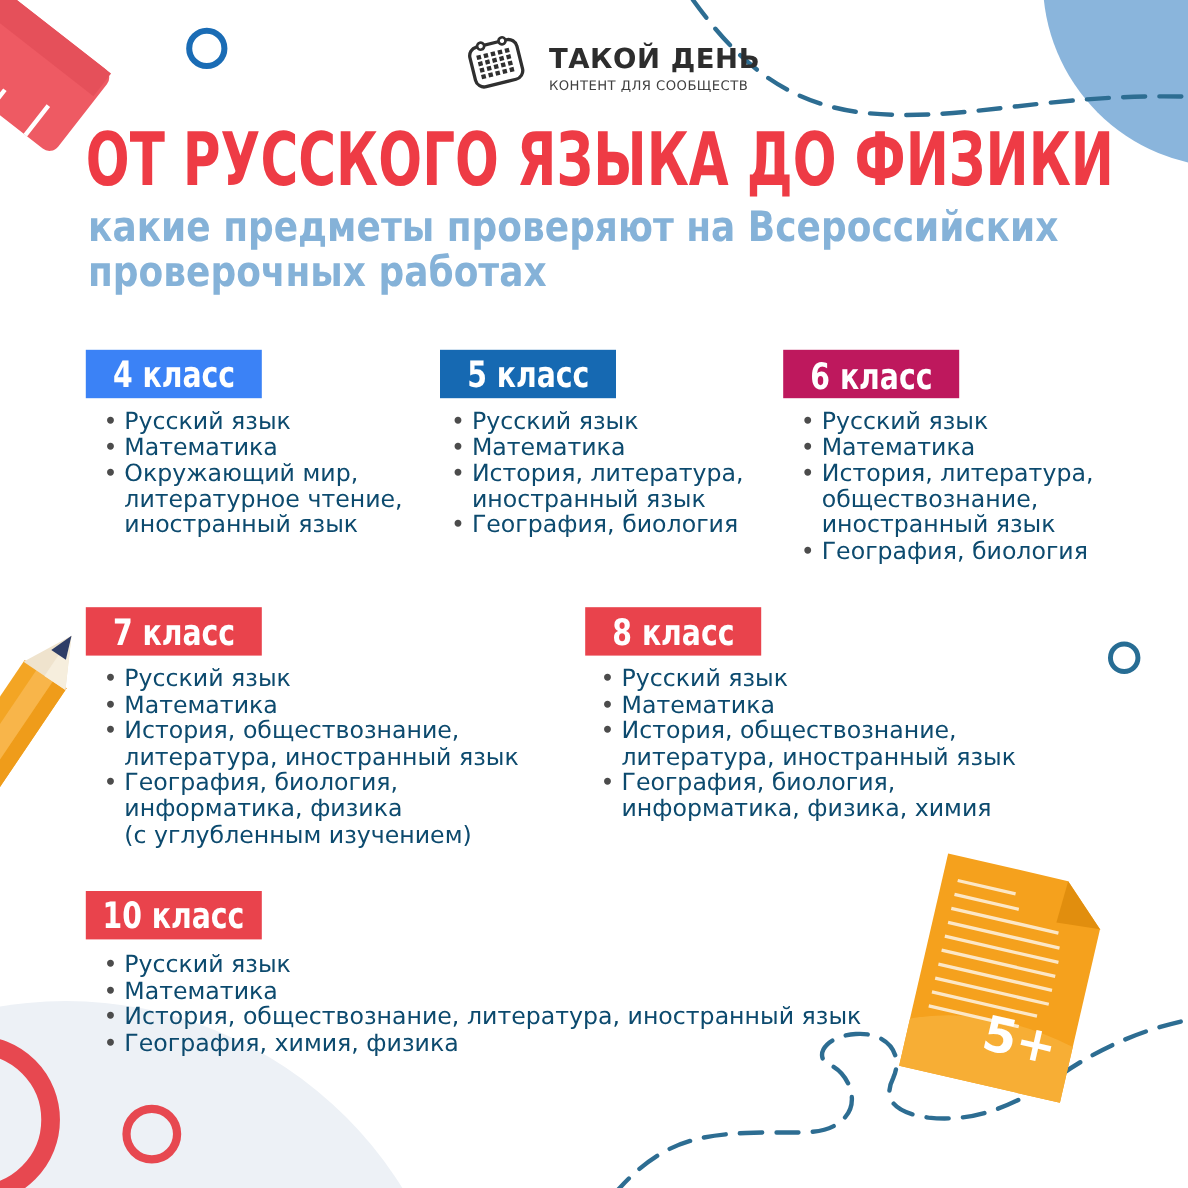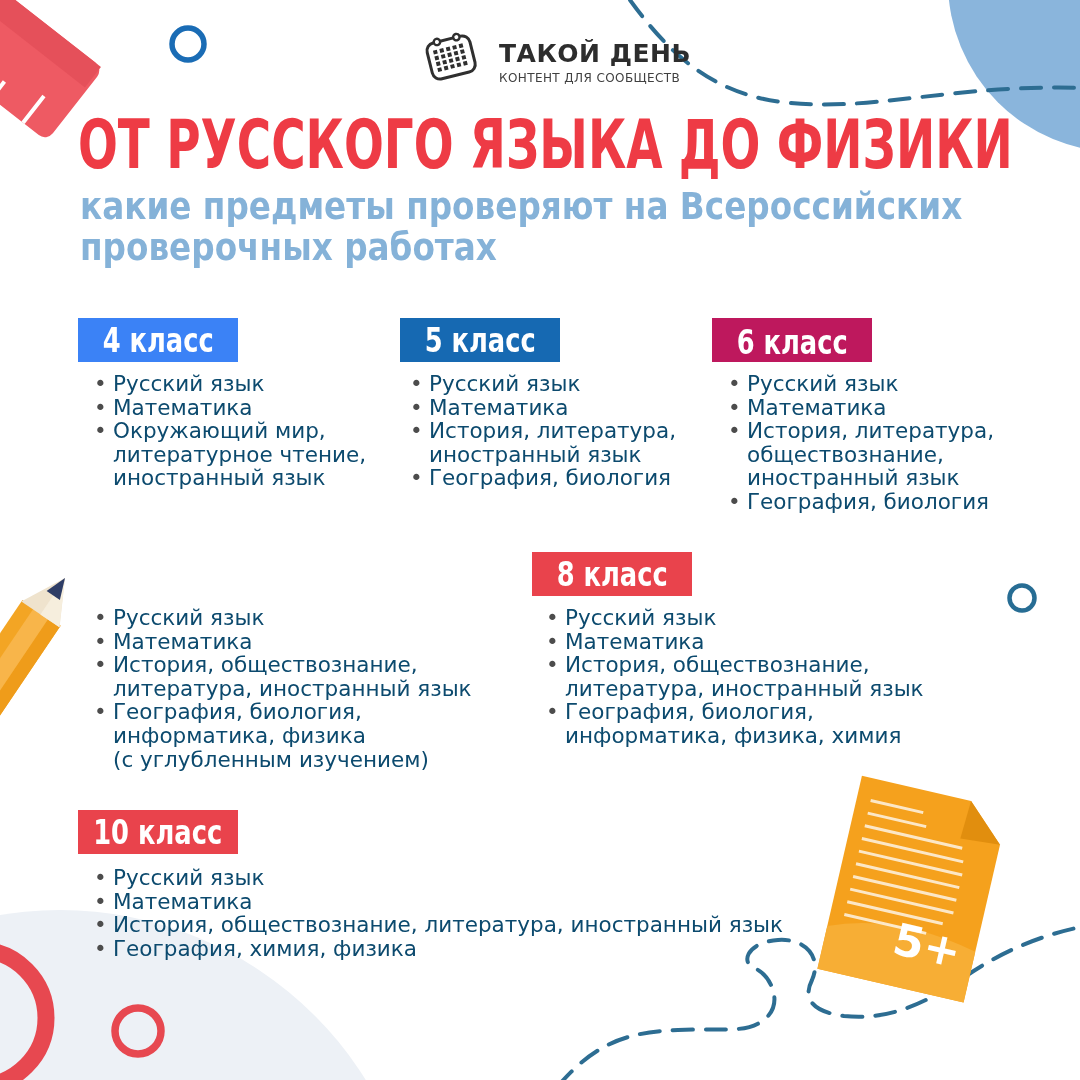--- a/index.html
+++ b/index.html
@@ -135,20 +135,23 @@
   </div>
   <ul class="list" style="left:720px;top:372px;width:310px">
     <li><span>Русский язык</span></li>
     <li><span>Математика</span></li>
     <li><span>История, литература,
 обществознание,
 иностранный язык</span></li>
     <li><span>География, биология</span></li>
   </ul>
 
+  <div class="badge" style="left: 78px; top: 552px; background: rgb(233, 67, 76);">
+    <span class="cndc">7 класс</span>
+  </div>
   <ul class="list" style="left:86px;top:606px;width:400px">
     <li><span>Русский язык</span></li>
     <li><span>Математика</span></li>
     <li><span>История, обществознание,
 литература, иностранный язык</span></li>
     <li><span>География, биология,
 информатика, физика
 (с углубленным изучением)</span></li>
   </ul>
 

